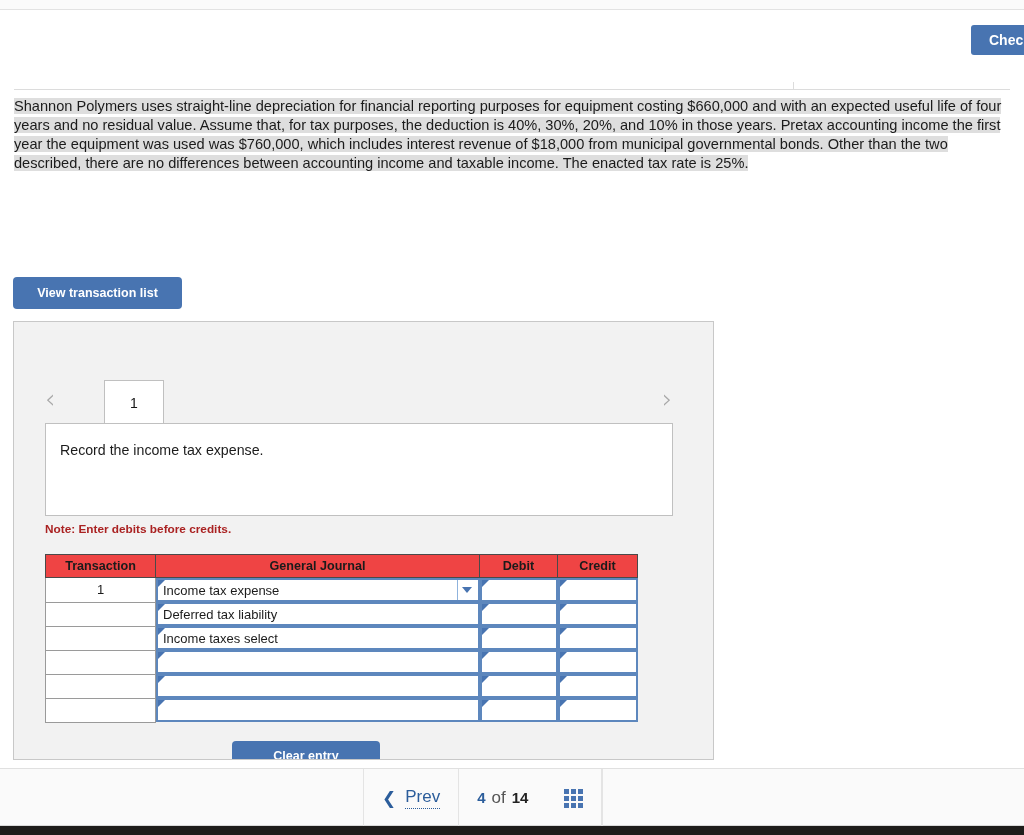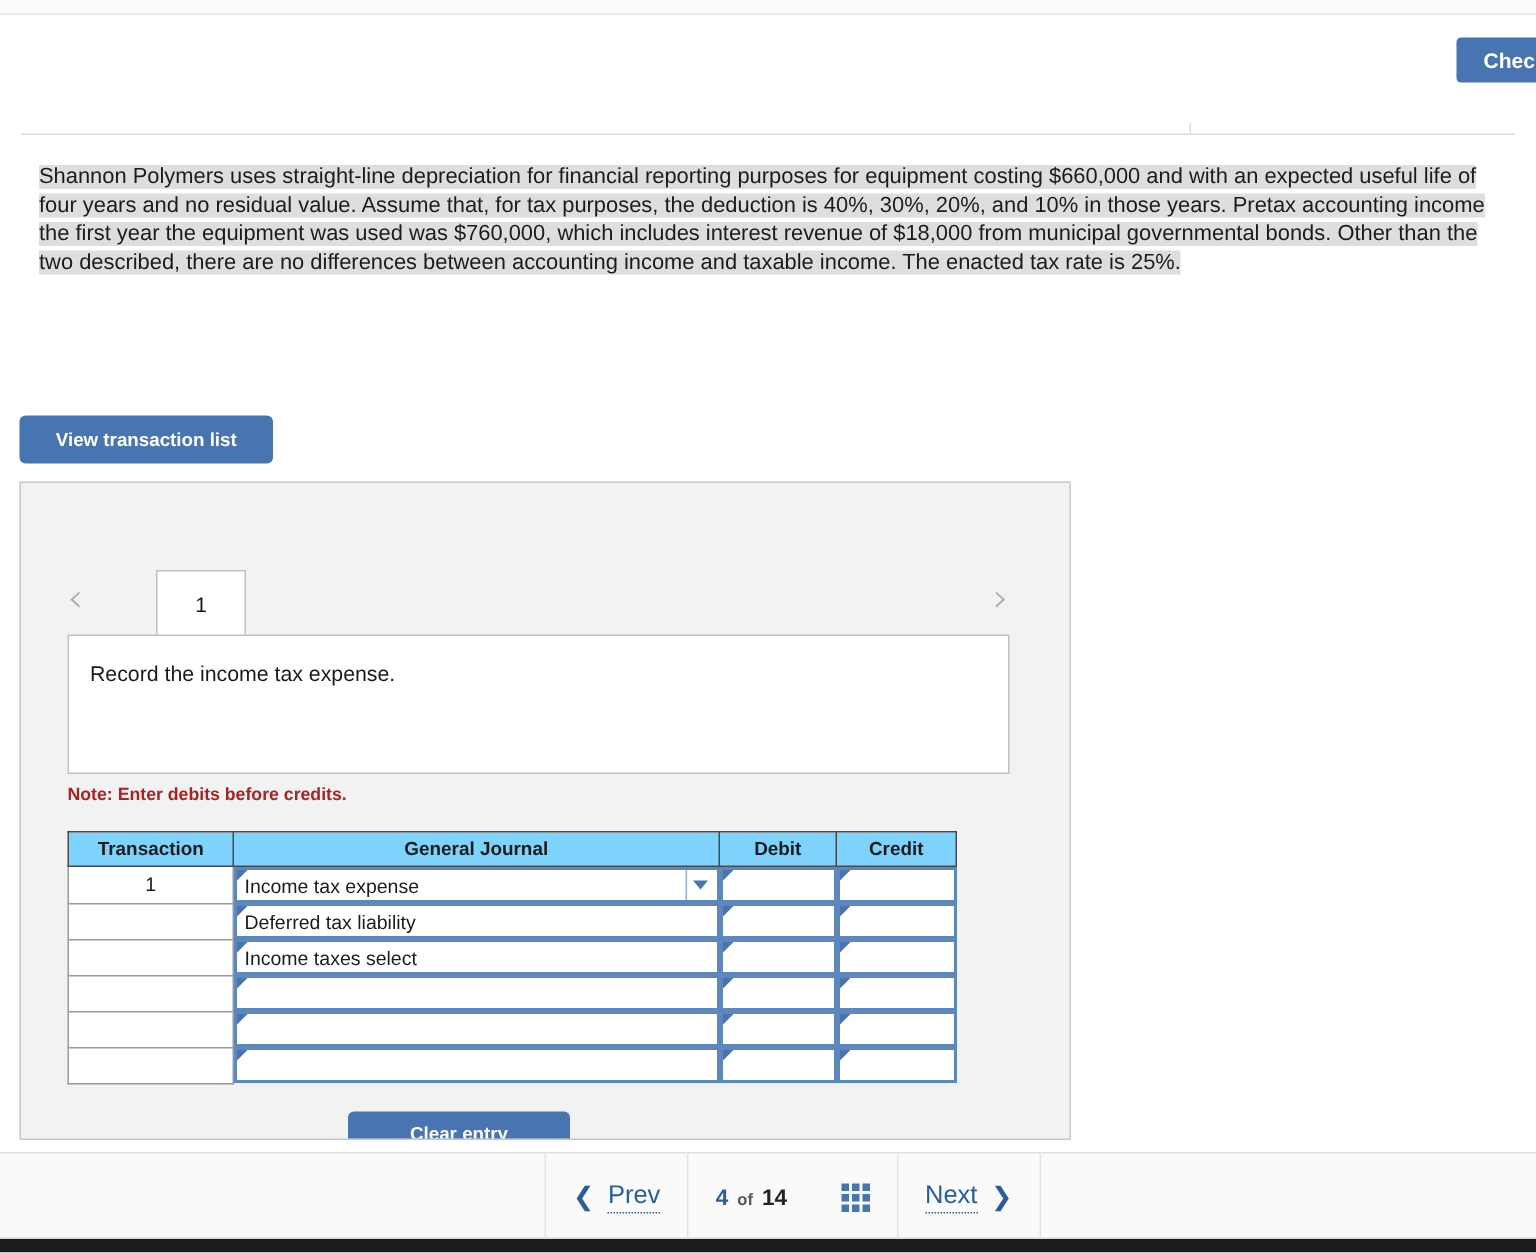--- a/index.html
+++ b/index.html
@@ -62,21 +62,21 @@
     background: #dcdcdc;
   }
 
   
   .problem {
     position: absolute;
     left: 10px; top: 93px;
     width: 1004px;
   }
   .problem p {
-    margin: 16px;
+    margin: 4px;
     font-size: 14.6px;
     line-height: 19px;
     color: #1b1b1b;
   }
   .hl {
     background: #dedede;
     box-decoration-break: clone;
     -webkit-box-decoration-break: clone;
   }
 
@@ -189,21 +189,21 @@
 
   
   .jtable {
     position: absolute;
     left: 31px; top: 232px;
     width: 592px;
     border-collapse: collapse;
     table-layout: fixed;
   }
   .jtable th {
-    background: #7dd3fc;
+    background: #ef4444;
     border: 1px solid #4a4a4a;
     height: 23px;
     font-size: 12.6px;
     font-weight: bold;
     color: #1b1b1b;
     text-align: center;
     padding: 0;
   }
   .jtable td {
     padding: 0;
@@ -328,21 +328,21 @@
     font-family: "DejaVu Sans", sans-serif;
   }
   .pager {
     font-size: 15px;
     color: #3d3d3d;
     display: flex;
     align-items: baseline;
     gap: 6px;
   }
   .pager .cur { color: #2b5d9b; font-weight: bold; font-size: 15px; }
-  .pager .of  { font-size: 11px; color: #555; font-weight: bold; }
+  .pager .of  { font-size: 17px; color: #555; }
   .pager .tot { font-weight: bold; color: #222; }
 
   .grid-icon {
     display: grid;
     grid-template-columns: repeat(3, 5px);
     grid-template-rows: repeat(3, 5px);
     gap: 2px;
     cursor: pointer;
   }
   .grid-icon span {
@@ -568,26 +568,20 @@
             <span></span>
           <span></span>
             <span></span>
             <span></span>
           <span></span>
             <span></span>
             <span></span>
         </div>
       </div>
       <div class="nav-divider"></div>
-      <div class="nav-cell">
-        <div class="nav-link">
-          <span class="label">Next</span>
-          <span class="nav-arrow">❯</span>
-        </div>
-      </div>
       <div class="nav-divider"></div>
     </div>
   </div>
 
   <div class="scrollbar-track">
     
     
   </div>
 
 </div>

